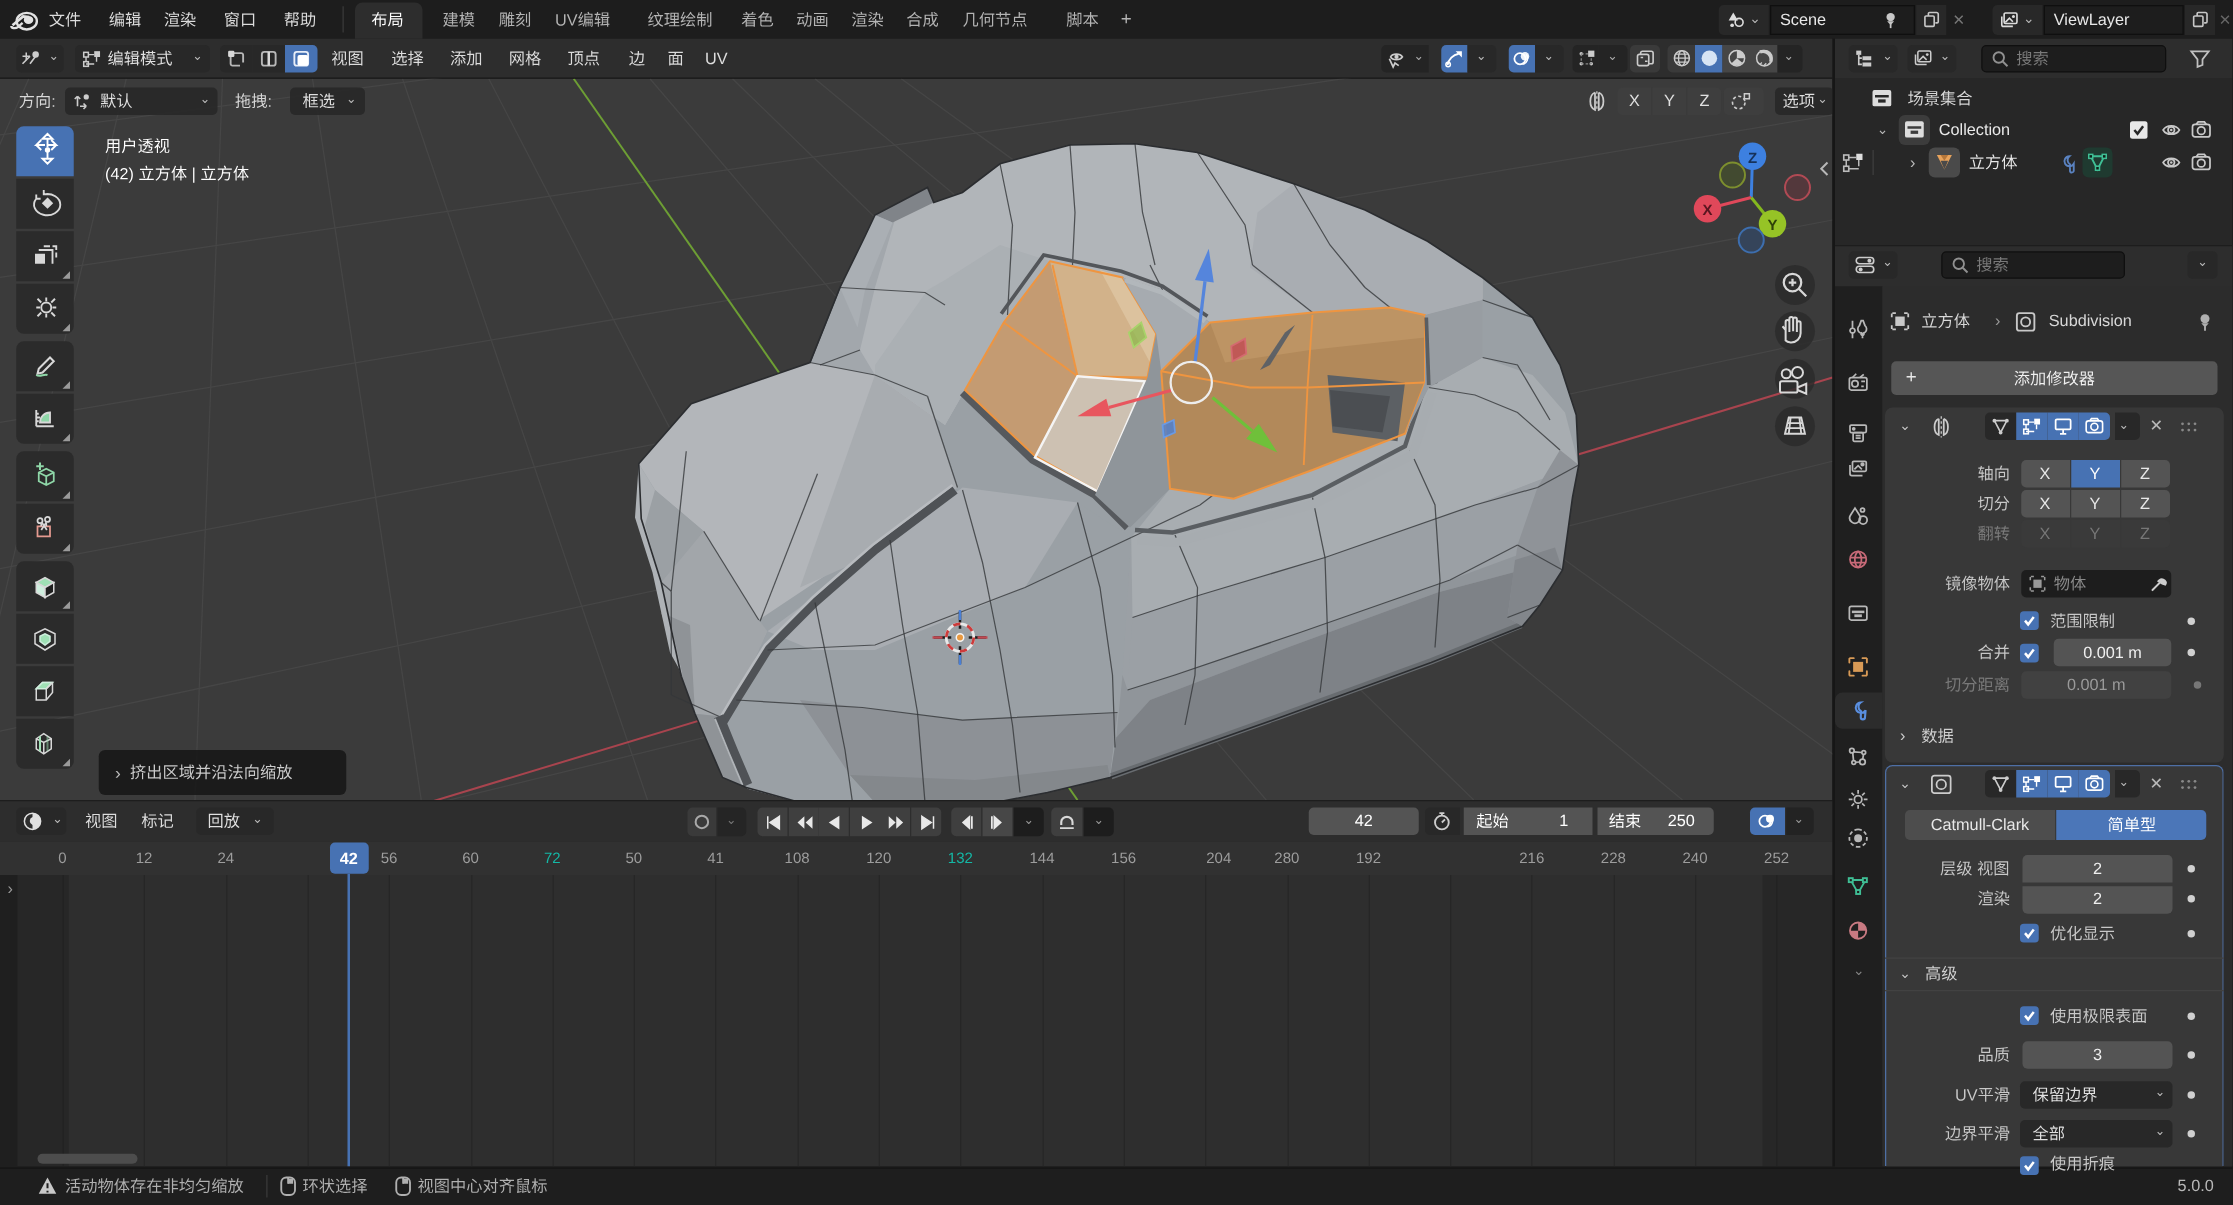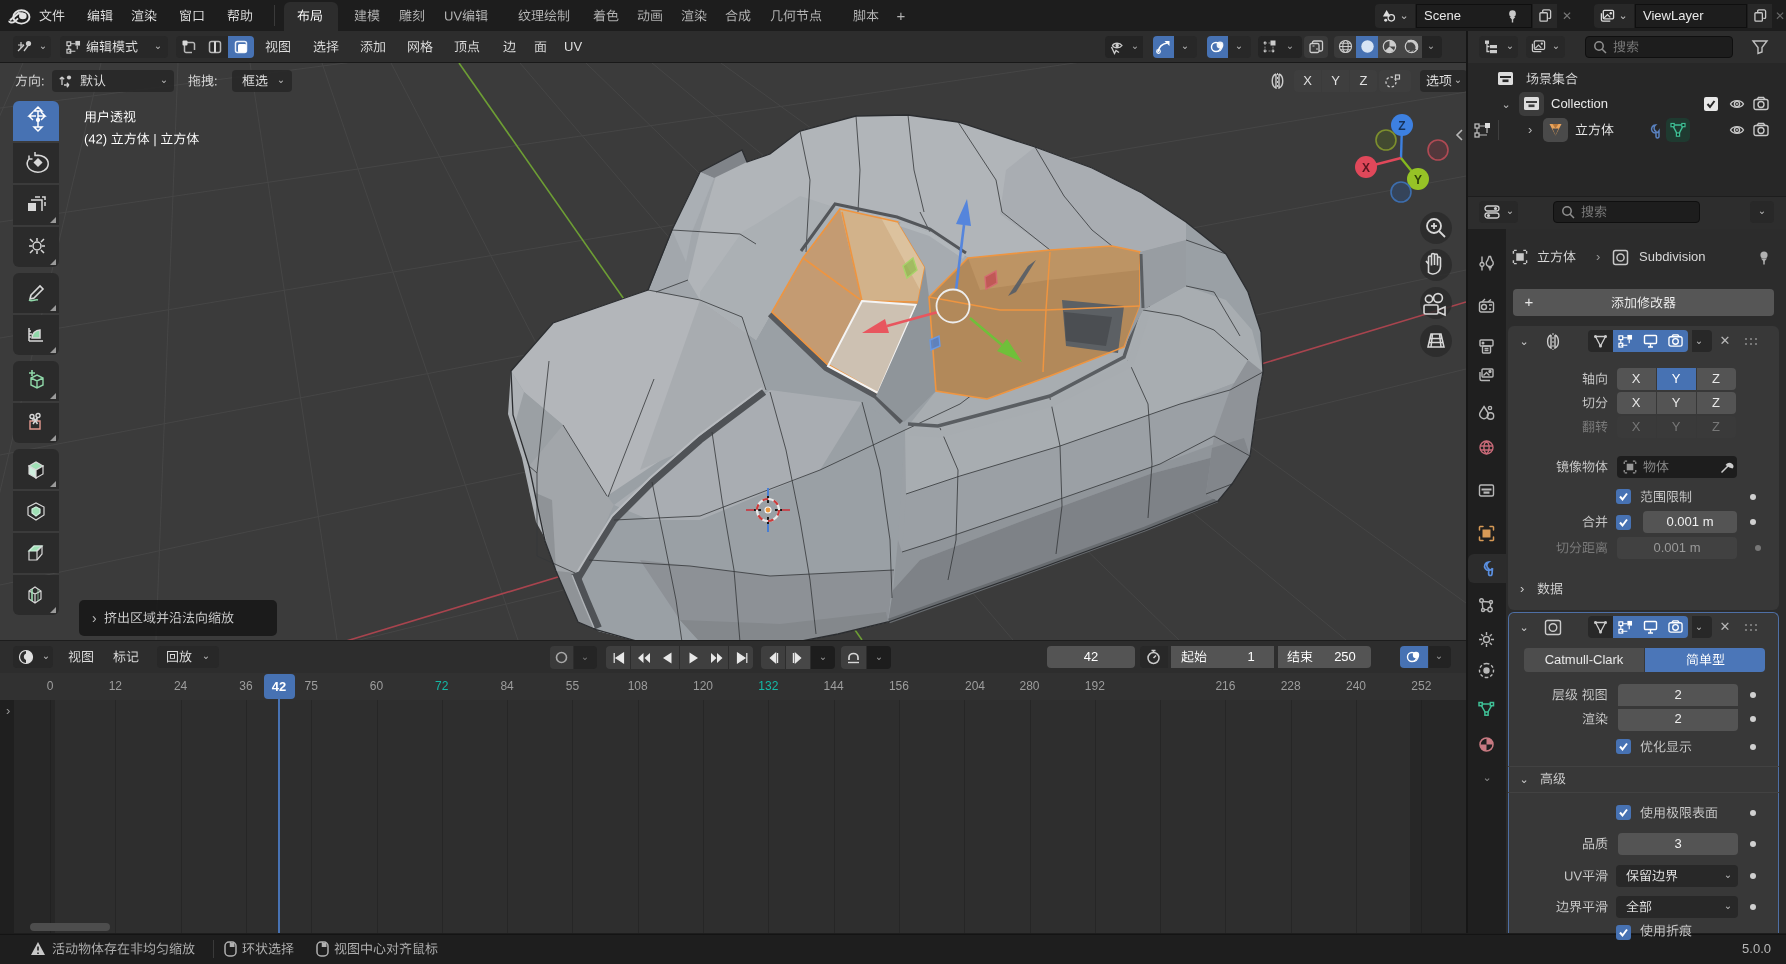--- a/index.html
+++ b/index.html
@@ -716,31 +716,30 @@
     <div style="position:absolute;left:0px;top:673px;width:1466px;height:27px;background:#313131;"></div>
     <div style="position:absolute;left:0px;top:700px;width:1466px;height:233px;background:#2e2e2e;"></div>
     <div style="position:absolute;left:0px;top:700px;width:14px;height:233px;background:#232323;"></div>
     <div style="position:absolute;left:50px;top:700px;width:1px;height:233px;background:#262626;"></div>
     <span style="position:absolute;left:-100.0px;text-align:center;top:674px;width:300px;height:24px;line-height:24px;font-size:12px;color:#9d9d9d;font-weight:400;font-family:'Liberation Sans',sans-serif;">0</span>
     <div style="position:absolute;left:115px;top:700px;width:1px;height:233px;background:#262626;"></div>
     <span style="position:absolute;left:-34.699600000000004px;text-align:center;top:674px;width:300px;height:24px;line-height:24px;font-size:12px;color:#9d9d9d;font-weight:400;font-family:'Liberation Sans',sans-serif;">12</span>
     <div style="position:absolute;left:181px;top:700px;width:1px;height:233px;background:#262626;"></div>
     <span style="position:absolute;left:30.600799999999992px;text-align:center;top:674px;width:300px;height:24px;line-height:24px;font-size:12px;color:#9d9d9d;font-weight:400;font-family:'Liberation Sans',sans-serif;">24</span>
     <div style="position:absolute;left:246px;top:700px;width:1px;height:233px;background:#262626;"></div>
-    <span style="position:absolute;left:95.90119999999999px;text-align:center;top:674px;width:300px;height:24px;line-height:24px;font-size:12px;color:#9d9d9d;font-weight:400;font-family:'Liberation Sans',sans-serif;">36</span>
     <div style="position:absolute;left:311px;top:700px;width:1px;height:233px;background:#262626;"></div>
-    <span style="position:absolute;left:161.20159999999998px;text-align:center;top:674px;width:300px;height:24px;line-height:24px;font-size:12px;color:#9d9d9d;font-weight:400;font-family:'Liberation Sans',sans-serif;">75</span>
+    <span style="position:absolute;left:161.20159999999998px;text-align:center;top:674px;width:300px;height:24px;line-height:24px;font-size:12px;color:#9d9d9d;font-weight:400;font-family:'Liberation Sans',sans-serif;">56</span>
     <div style="position:absolute;left:377px;top:700px;width:1px;height:233px;background:#262626;"></div>
     <span style="position:absolute;left:226.502px;text-align:center;top:674px;width:300px;height:24px;line-height:24px;font-size:12px;color:#9d9d9d;font-weight:400;font-family:'Liberation Sans',sans-serif;">60</span>
     <div style="position:absolute;left:442px;top:700px;width:1px;height:233px;background:#262626;"></div>
     <span style="position:absolute;left:291.8024px;text-align:center;top:674px;width:300px;height:24px;line-height:24px;font-size:12px;color:#14b8a6;font-weight:400;font-family:'Liberation Sans',sans-serif;">72</span>
     <div style="position:absolute;left:507px;top:700px;width:1px;height:233px;background:#262626;"></div>
-    <span style="position:absolute;left:357.1028px;text-align:center;top:674px;width:300px;height:24px;line-height:24px;font-size:12px;color:#9d9d9d;font-weight:400;font-family:'Liberation Sans',sans-serif;">84</span>
+    <span style="position:absolute;left:357.1028px;text-align:center;top:674px;width:300px;height:24px;line-height:24px;font-size:12px;color:#9d9d9d;font-weight:400;font-family:'Liberation Sans',sans-serif;">50</span>
     <div style="position:absolute;left:572px;top:700px;width:1px;height:233px;background:#262626;"></div>
-    <span style="position:absolute;left:422.40319999999997px;text-align:center;top:674px;width:300px;height:24px;line-height:24px;font-size:12px;color:#9d9d9d;font-weight:400;font-family:'Liberation Sans',sans-serif;">55</span>
+    <span style="position:absolute;left:422.40319999999997px;text-align:center;top:674px;width:300px;height:24px;line-height:24px;font-size:12px;color:#9d9d9d;font-weight:400;font-family:'Liberation Sans',sans-serif;">41</span>
     <div style="position:absolute;left:638px;top:700px;width:1px;height:233px;background:#262626;"></div>
     <span style="position:absolute;left:487.70360000000005px;text-align:center;top:674px;width:300px;height:24px;line-height:24px;font-size:12px;color:#9d9d9d;font-weight:400;font-family:'Liberation Sans',sans-serif;">108</span>
     <div style="position:absolute;left:703px;top:700px;width:1px;height:233px;background:#262626;"></div>
     <span style="position:absolute;left:553.004px;text-align:center;top:674px;width:300px;height:24px;line-height:24px;font-size:12px;color:#9d9d9d;font-weight:400;font-family:'Liberation Sans',sans-serif;">120</span>
     <div style="position:absolute;left:768px;top:700px;width:1px;height:233px;background:#262626;"></div>
     <span style="position:absolute;left:618.3044px;text-align:center;top:674px;width:300px;height:24px;line-height:24px;font-size:12px;color:#14b8a6;font-weight:400;font-family:'Liberation Sans',sans-serif;">132</span>
     <div style="position:absolute;left:834px;top:700px;width:1px;height:233px;background:#262626;"></div>
     <span style="position:absolute;left:683.6048px;text-align:center;top:674px;width:300px;height:24px;line-height:24px;font-size:12px;color:#9d9d9d;font-weight:400;font-family:'Liberation Sans',sans-serif;">144</span>
     <div style="position:absolute;left:899px;top:700px;width:1px;height:233px;background:#262626;"></div>
     <span style="position:absolute;left:748.9052px;text-align:center;top:674px;width:300px;height:24px;line-height:24px;font-size:12px;color:#9d9d9d;font-weight:400;font-family:'Liberation Sans',sans-serif;">156</span>

